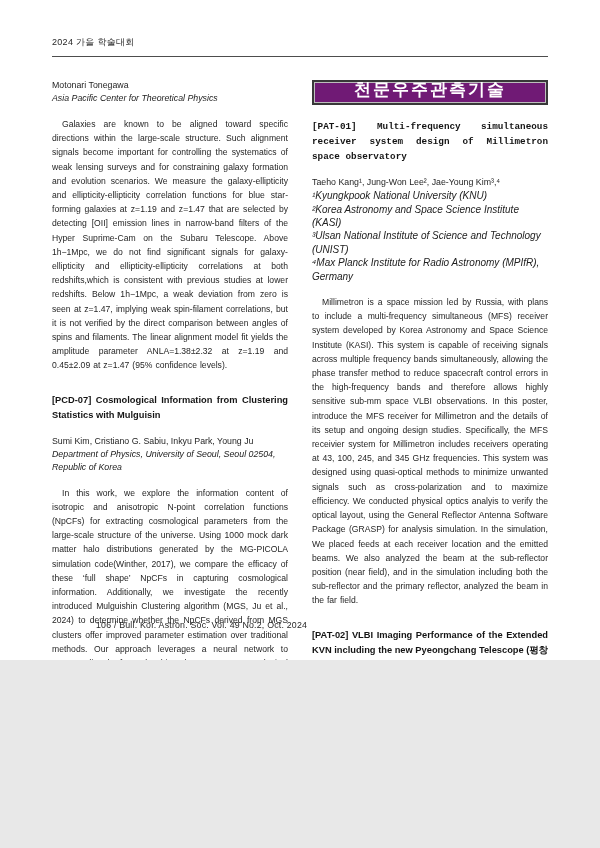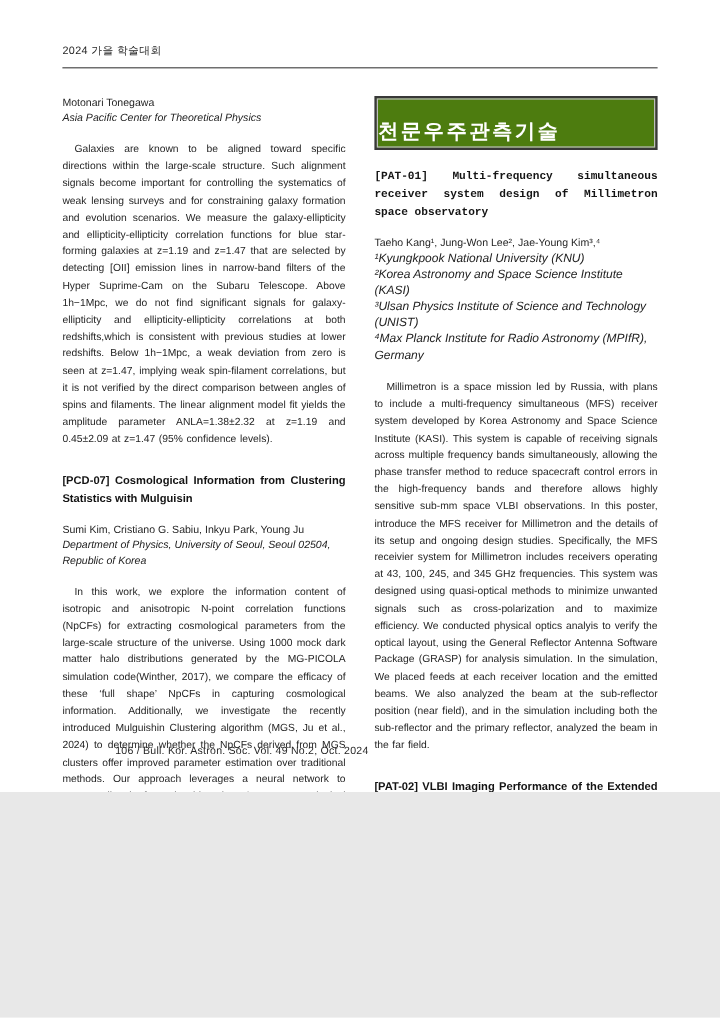--- a/index.html
+++ b/index.html
@@ -45,29 +45,30 @@
   .sec-heading {
     font-weight: bold;
     font-size: 9.3px;
     line-height: 15px;
     text-align: justify;
     margin: 20px 0 12px 0;
     color: #141414;
   }
   .sec-heading.first { margin-top: 14px; font-family: Liberation Mono, monospace; }
   .session-banner {
-    background: #4d7c0f;
+    background: #701a75;
     border: 1px solid #bdbdbd;
     box-shadow: 0 0 0 2px #383838;
     margin: 3px 2px 16px 2px;
     color: #ffffff;
     font-weight: bold;
     font-size: 17px;
     letter-spacing: 2px;
-    padding: 20px 0 5px 0;
+    text-align: center;
+    padding: 0 0 5px 0;
   }
   .doc-footer {
     position: absolute;
     left: 52px;
     bottom: 30px;
     font-size: 8.8px;
     color: #262626;
     letter-spacing: 0.2px;
     margin-left: 44px;
   }
@@ -107,21 +108,21 @@
 
       <div class="session-banner">천문우주관측기술</div>
 
       <h3 class="sec-heading first">[PAT-01] Multi-frequency simultaneous receiver system design of Millimetron space observatory</h3>
 
       <div class="author-block">
         <div class="author-names">Taeho Kang¹, Jung-Won Lee², Jae-Young Kim³,⁴</div>
         <div class="affil-list">
           <div>¹Kyungkpook National University (KNU)</div>
           <div>²Korea Astronomy and Space Science Institute (KASI)</div>
-          <div>³Ulsan Physics Institute of Science and Technology (UNIST)</div>
+          <div>³Ulsan National Institute of Science and Technology (UNIST)</div>
           <div>⁴Max Planck Institute for Radio Astronomy (MPIfR), Germany</div>
         </div>
       </div>
 
       <p class="abstract">Millimetron is a space mission led by Russia, with plans to include a multi-frequency simultaneous (MFS) receiver system developed by Korea Astronomy and Space Science Institute (KASI). This system is capable of receiving signals across multiple frequency bands simultaneously, allowing the phase transfer method to reduce spacecraft control errors in the high-frequency bands and therefore allows highly sensitive sub-mm space VLBI observations. In this poster, introduce the MFS receiver for Millimetron and the details of its setup and ongoing design studies. Specifically, the MFS receivier system for Millimetron includes receivers operating at 43, 100, 245, and 345 GHz frequencies. This system was designed using quasi-optical methods to minimize unwanted signals such as cross-polarization and to maximize efficiency. We conducted physical optics analyis to verify the optical layout, using the General Reflector Antenna Software Package (GRASP) for analysis simulation. In the simulation, We placed feeds at each receiver location and the emitted beams. We also analyzed the beam at the sub-reflector position (near field), and in the simulation including both the sub-reflector and the primary reflector, analyzed the beam in the far field.</p>
 
       <h3 class="sec-heading">[PAT-02] VLBI Imaging Performance of the Extended KVN including the new Pyeongchang Telescope (평창 안테나를 포함한 확장 KVN의 VLBI 이미징 성능 분석)</h3>
 
       <div class="author-block">
         <div class="author-names">Junhyun Baek(백준현), Do-Young Byun(변도영), and KVN team</div>

